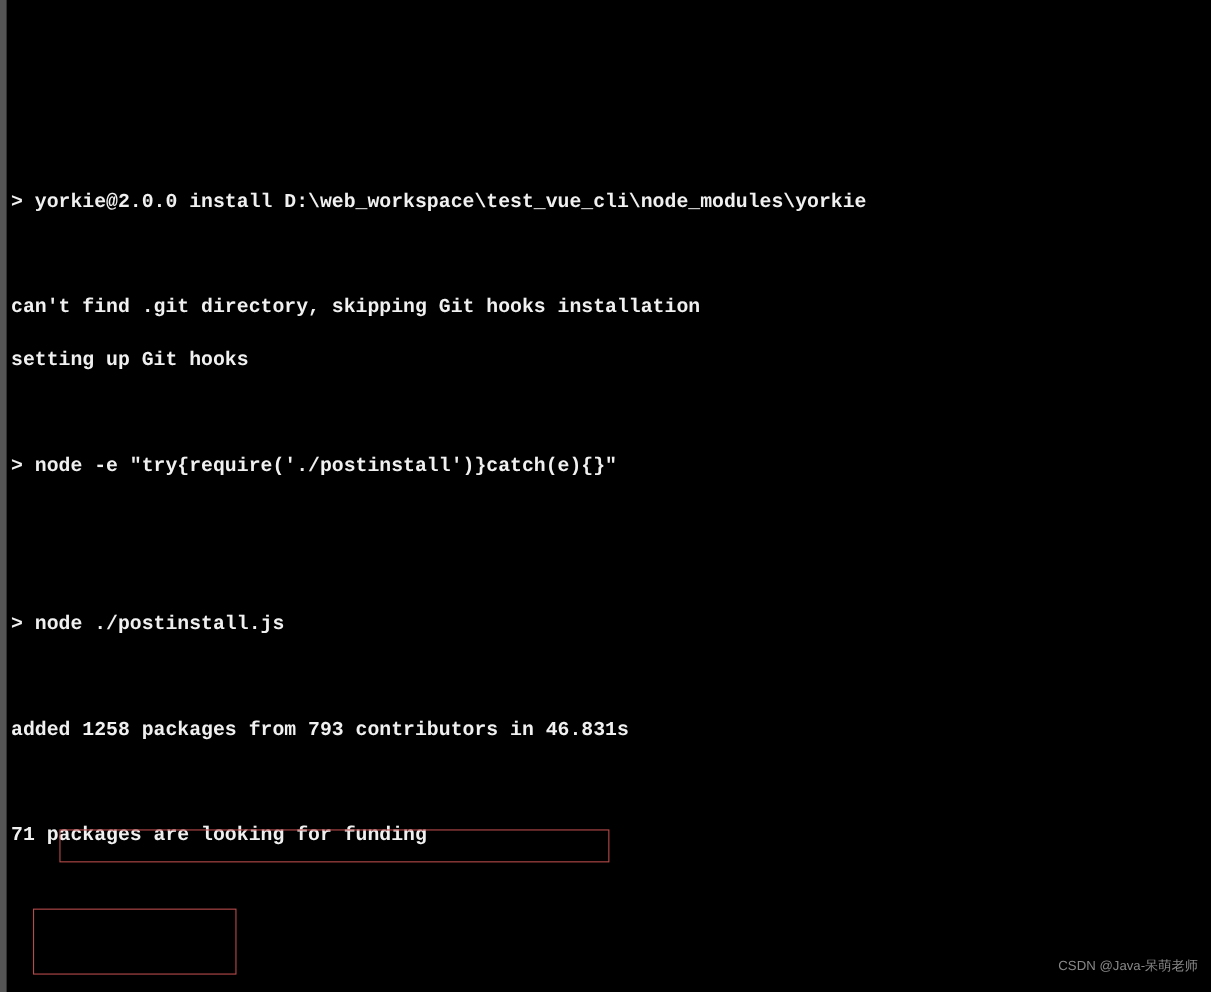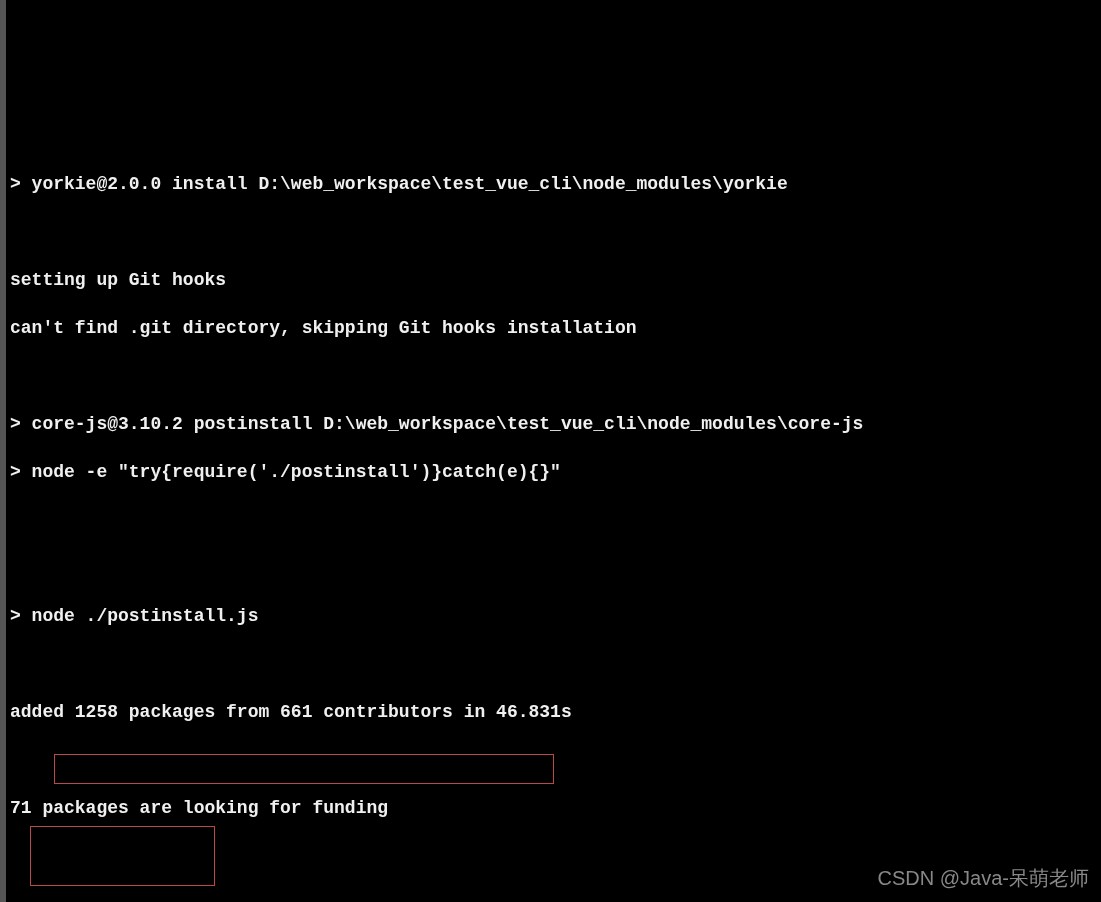--- a/index.html
+++ b/index.html
@@ -45,43 +45,42 @@
       top: 826px;
       width: 185px;
       height: 60px;
       pointer-events: none;
     }
     .watermark {
       position: absolute;
       bottom: 12px;
       right: 12px;
       color: #888888;
-      font-size: 20px;
+      font-size: 12px;
       font-family: 'Microsoft YaHei', sans-serif;
     }
   </style>
 </head>
 <body>
 
 
 
 <div>
 <div class="blank"></div>
 <span class="line">&gt; yorkie@2.0.0 install D:\web_workspace\test_vue_cli\node_modules\yorkie</span>
 <div class="blank"></div>
+<span class="line">can't find .git directory, skipping Git hooks installation</span>
 <span class="line">setting up Git hooks</span>
-<span class="line">can't find .git directory, skipping Git hooks installation</span>
 <div class="blank"></div>
-<span class="line">&gt; core-js@3.10.2 postinstall D:\web_workspace\test_vue_cli\node_modules\core-js</span>
 <span class="line">&gt; node -e "try{require('./postinstall')}catch(e){}"</span>
 <div class="blank"></div>
 <div class="blank"></div>
 <span class="line">&gt; node ./postinstall.js</span>
 <div class="blank"></div>
-<span class="line">added 1258 packages from 661 contributors in 46.831s</span>
+<span class="line">added 1258 packages from 793 contributors in 46.831s</span>
 <div class="blank"></div>
 <span class="line">71 packages are looking for funding</span>
 
 
 
 
 
 
 
 

